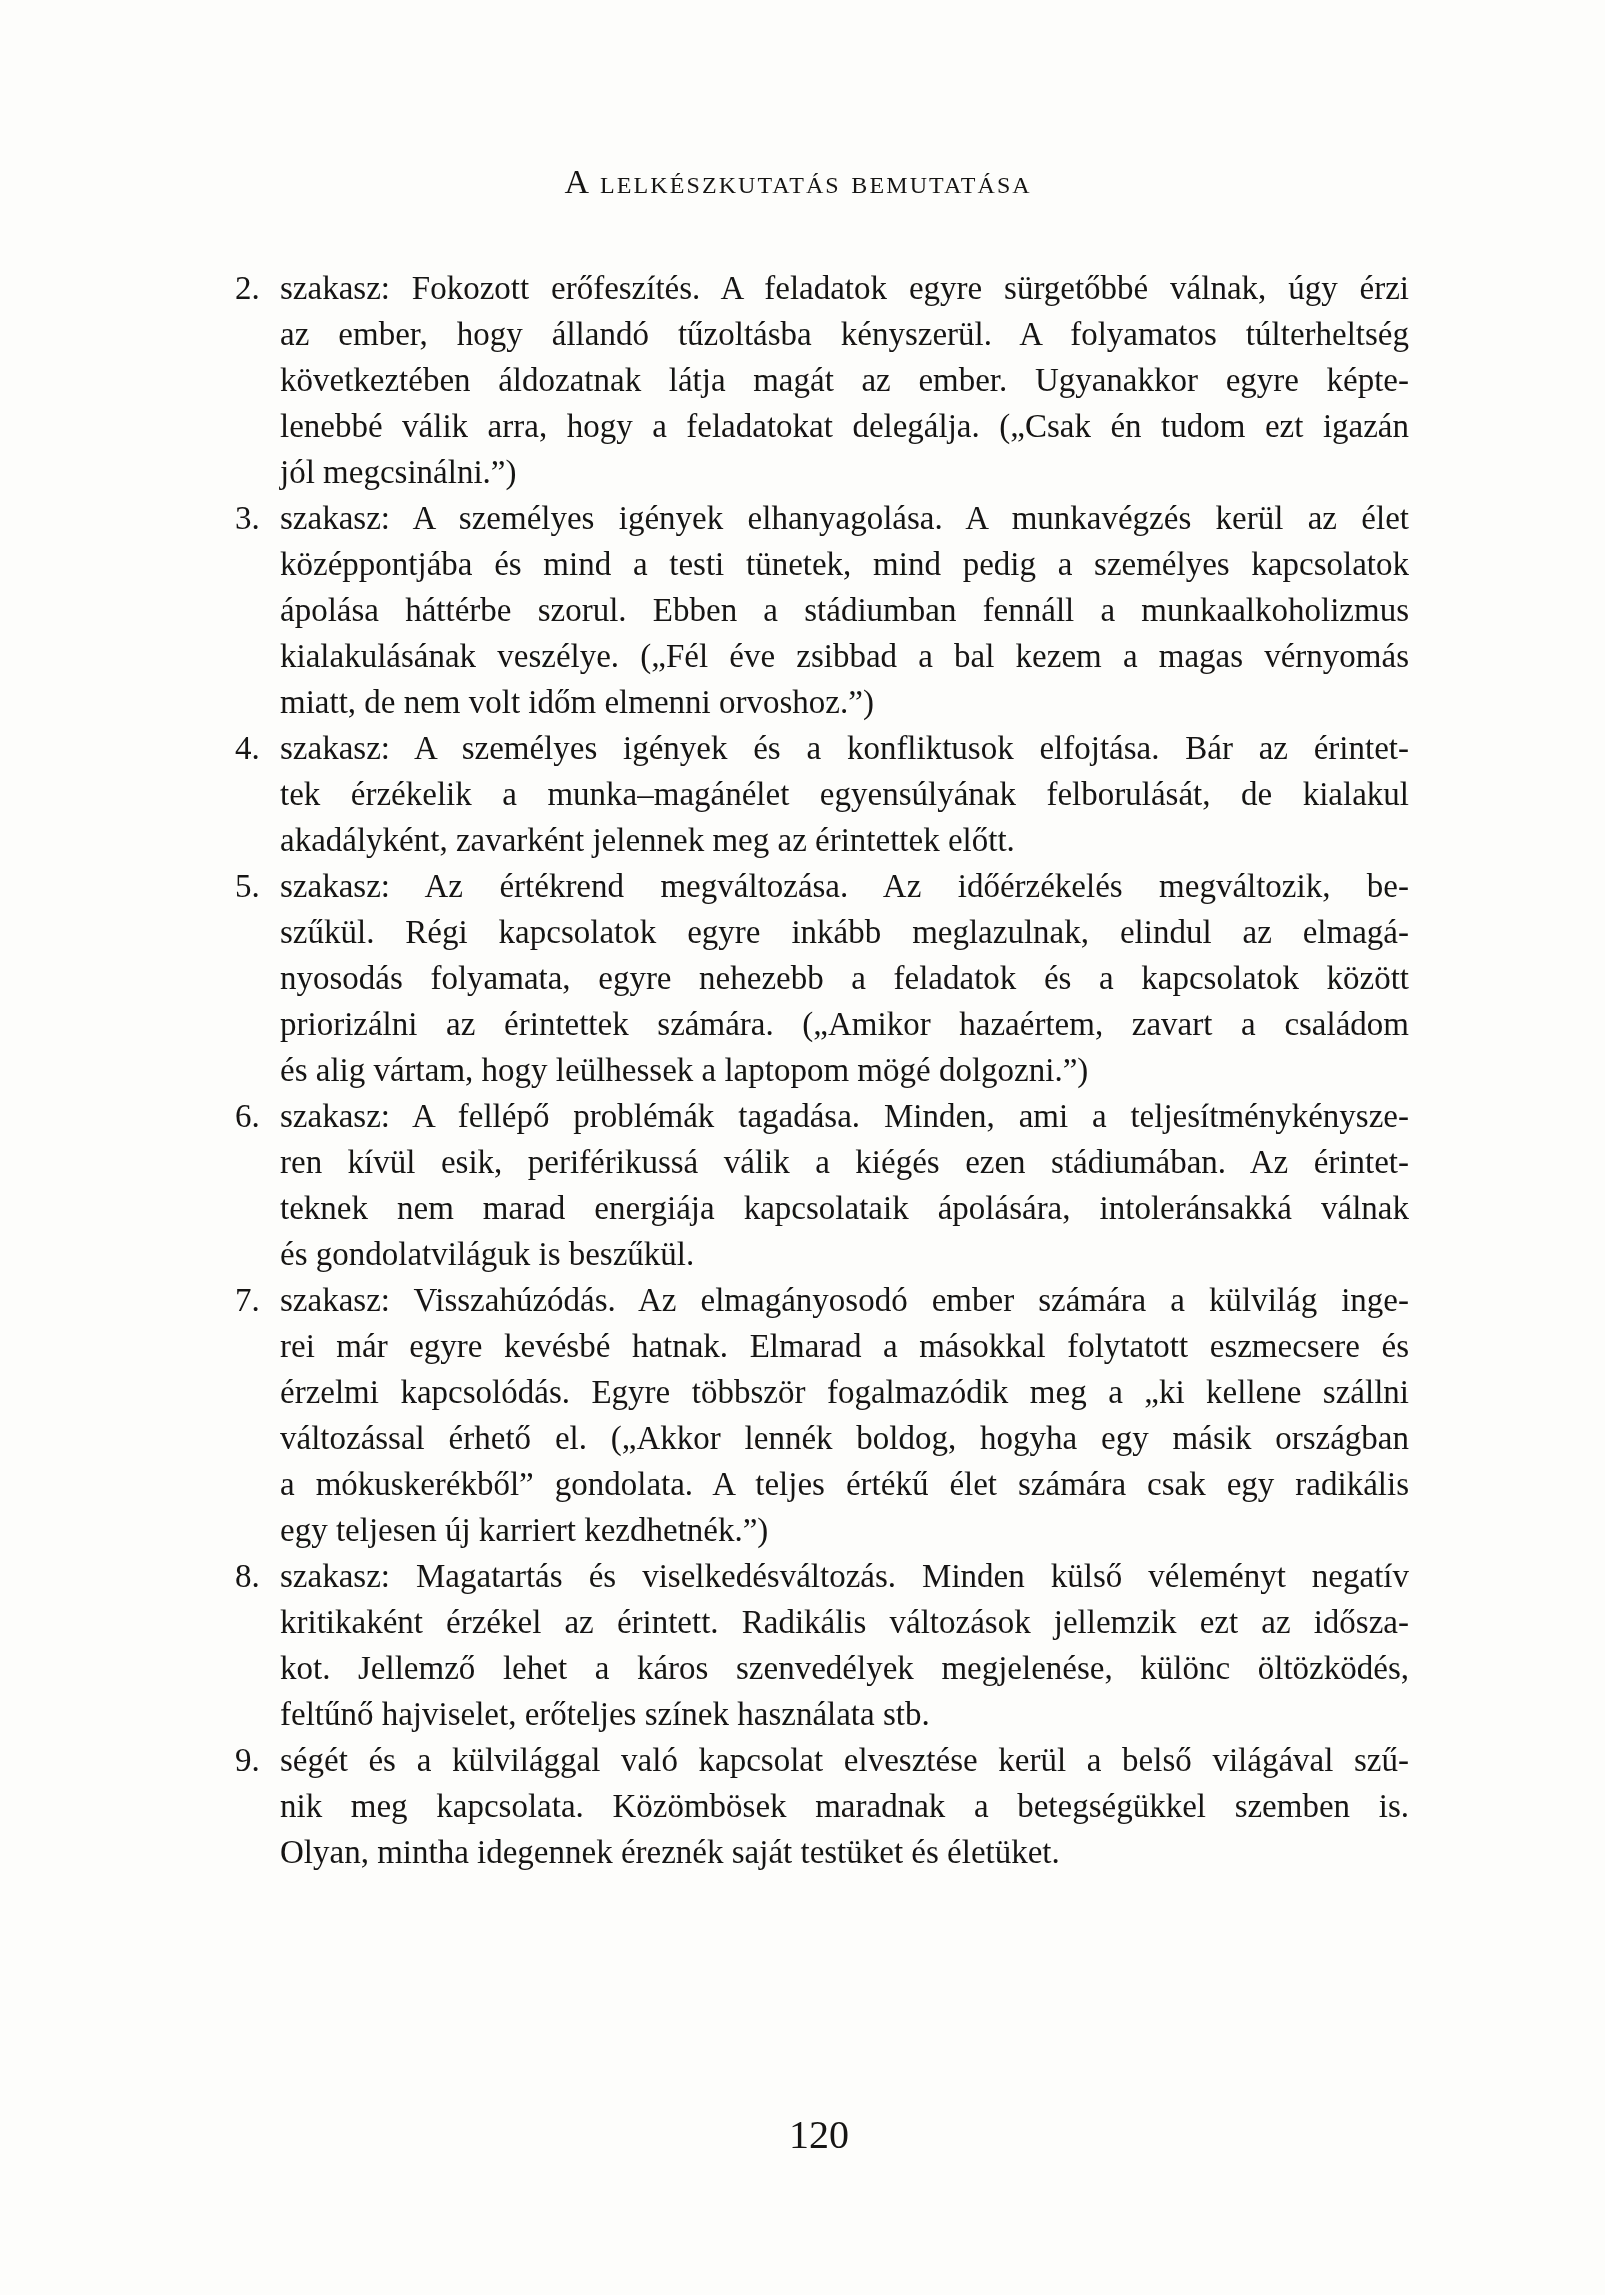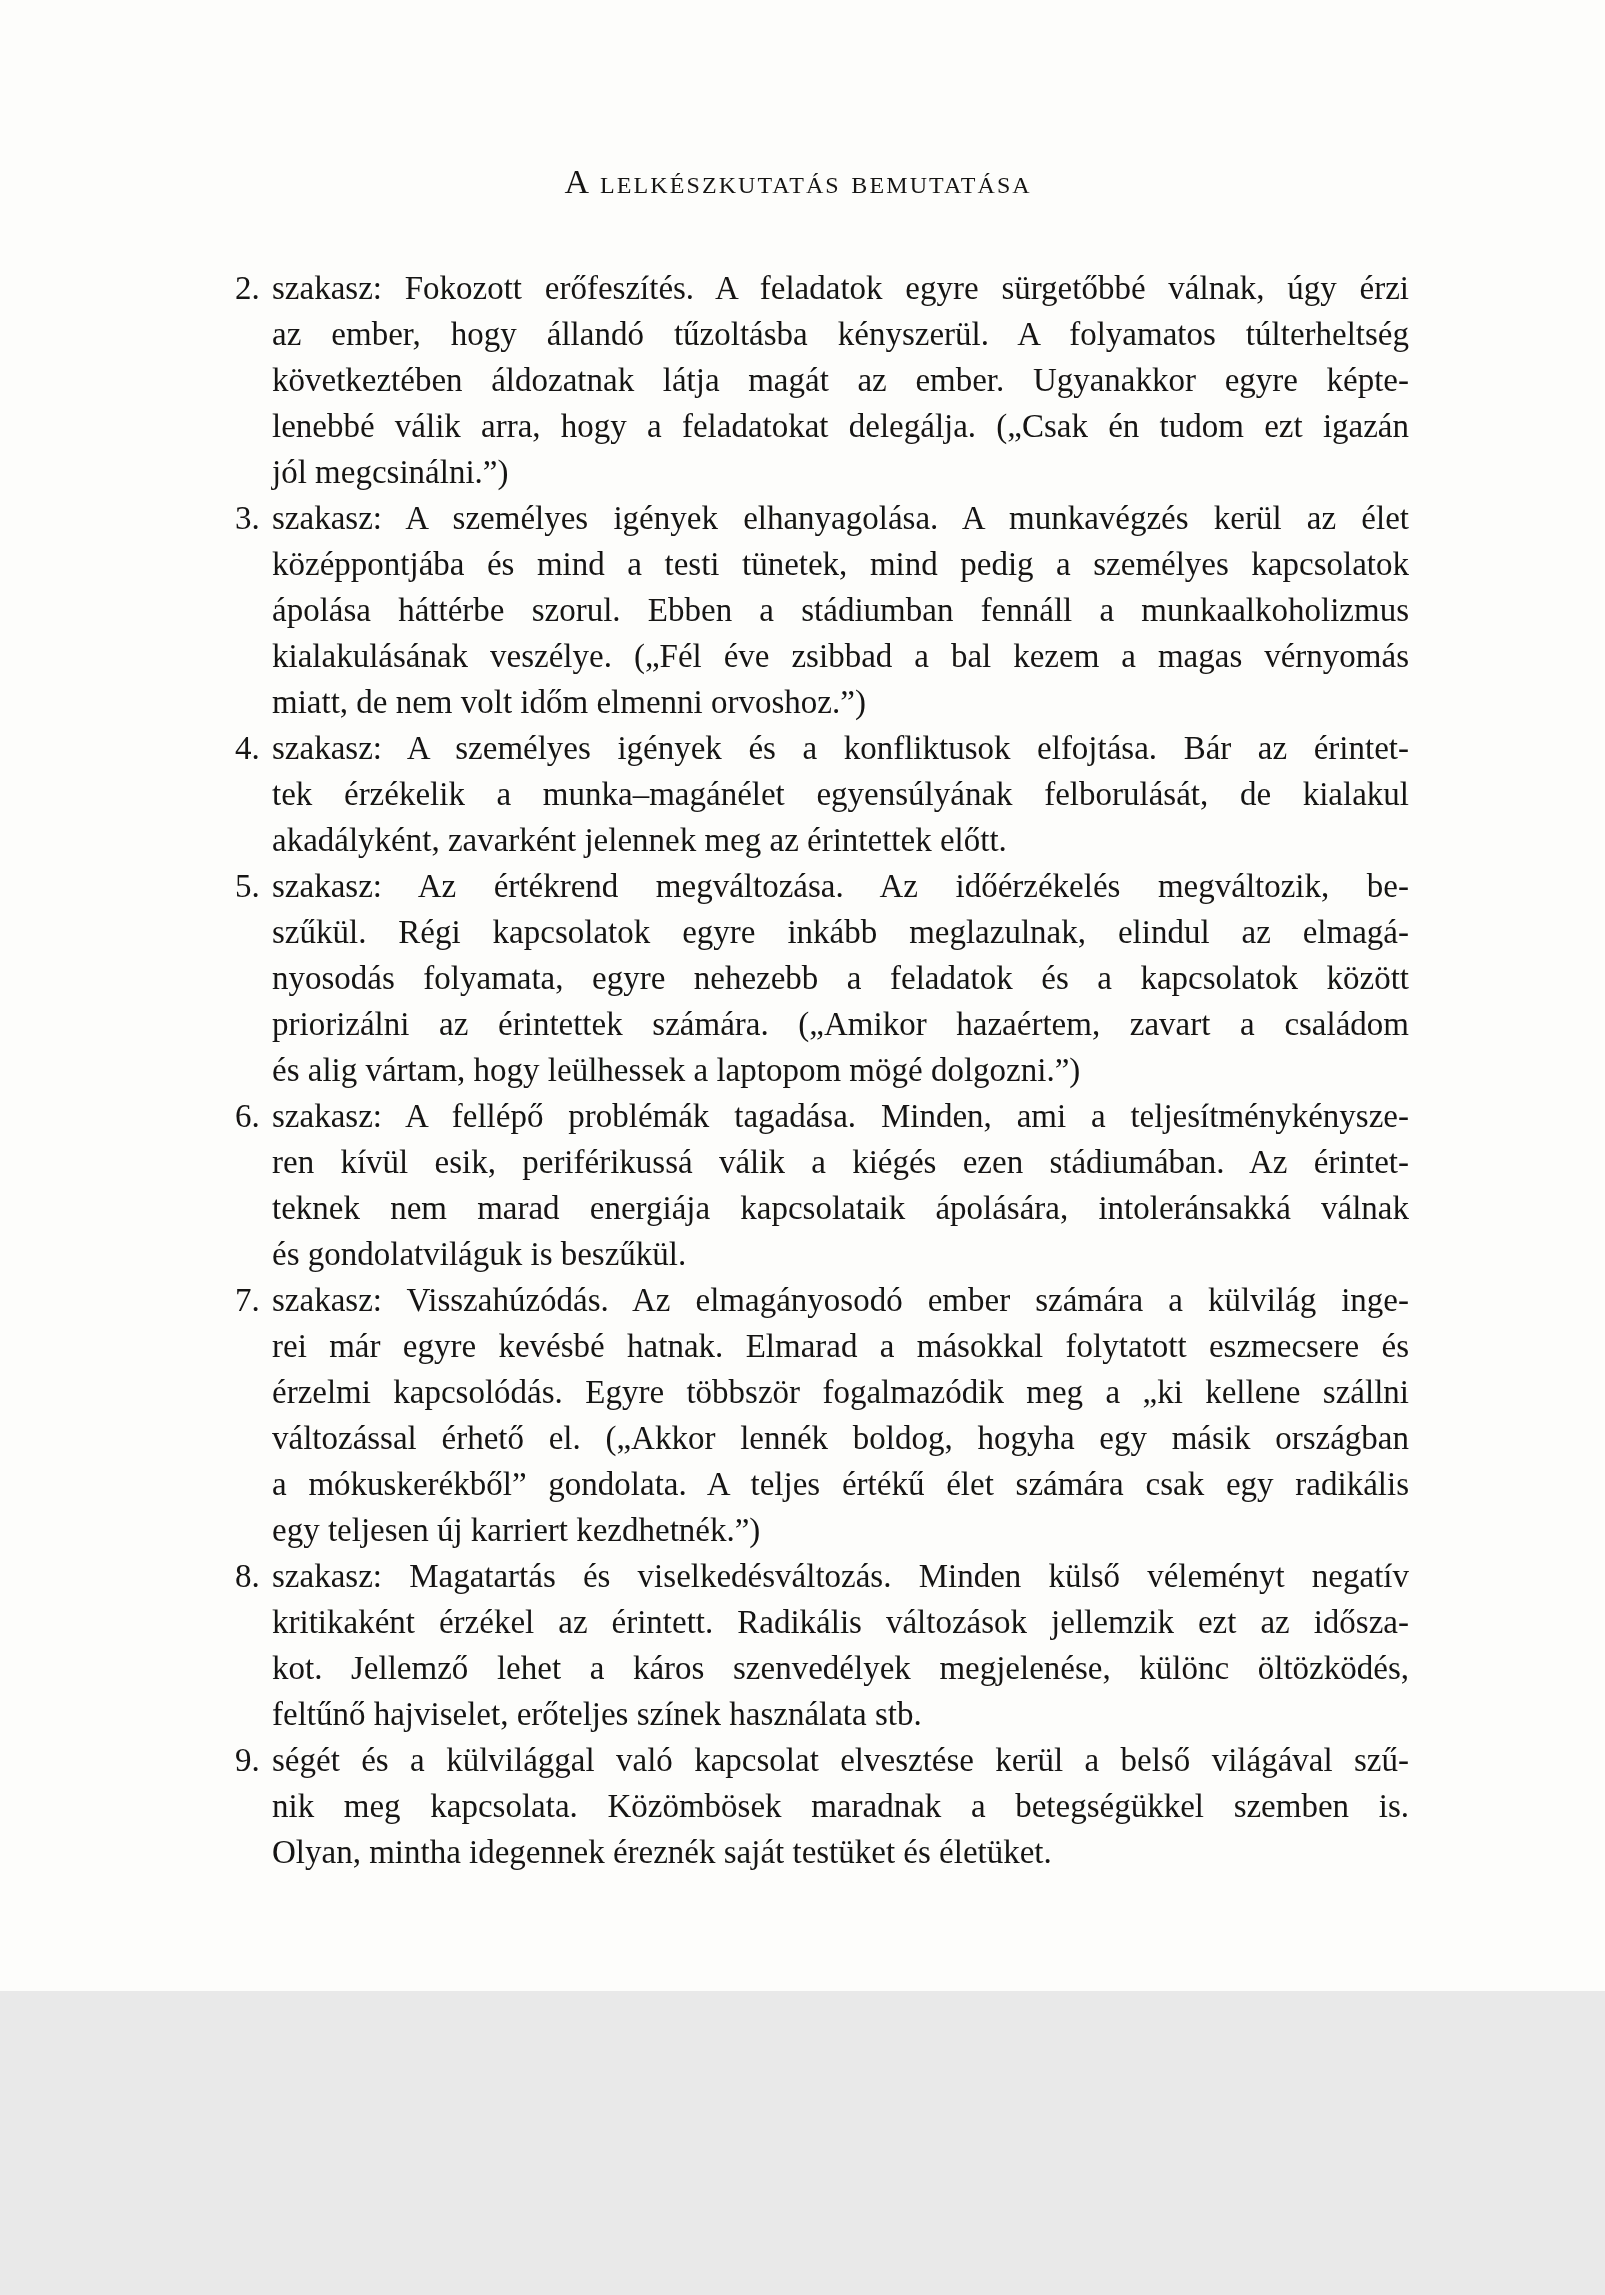--- a/index.html
+++ b/index.html
@@ -3,21 +3,21 @@
 <meta charset="utf-8">
 <style>
   html, body { margin: 0; padding: 0; }
   body {
     width: 1605px; height: 2295px;
     background: #e9e9e9;
     font-family: "Liberation Serif", "DejaVu Serif", serif;
   }
   .page {
     position: relative;
-    width: 1605px; height: 1991px;
+    width: 1605px; height: 2295px;
     background: var(--page-bg, #fdfdfb);
     color: var(--ink, #161514);
     overflow: hidden;
   }
   .running-header {
     position: absolute;
     top: 162px; left: 0; right: 8.6px;
     text-align: center;
     font-variant: small-caps;
     font-size: 34px;
@@ -38,20 +38,21 @@
   }
   .marker {
     position: absolute;
     left: 0; top: 0;
     width: 34px;
     line-height: 46px;
   }
   .line {
     text-align: justify;
     text-align-last: justify;
+    margin-left: 8px;
   }
   .line.last {
     text-align-last: left;
   }
   .page-number {
     position: absolute;
     top: 2113px;
     left: 232px; width: 1174px;
     text-align: center;
     font-size: 40px;

